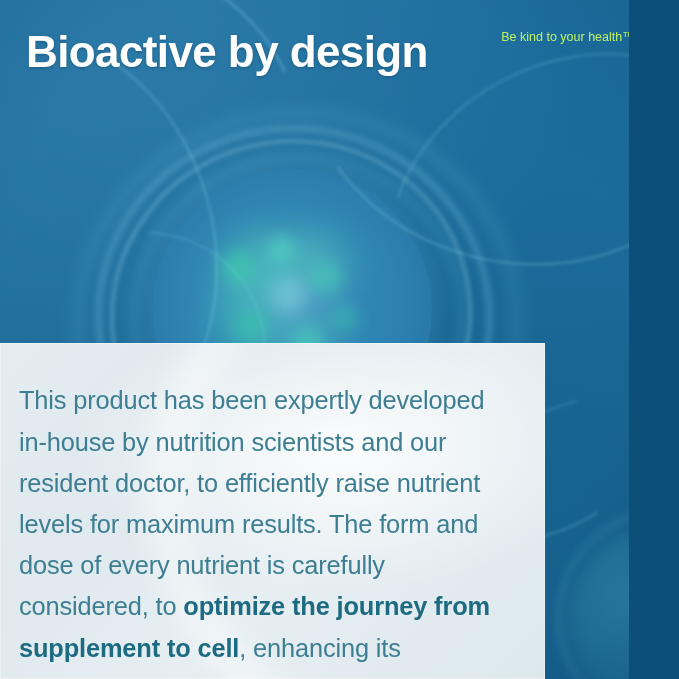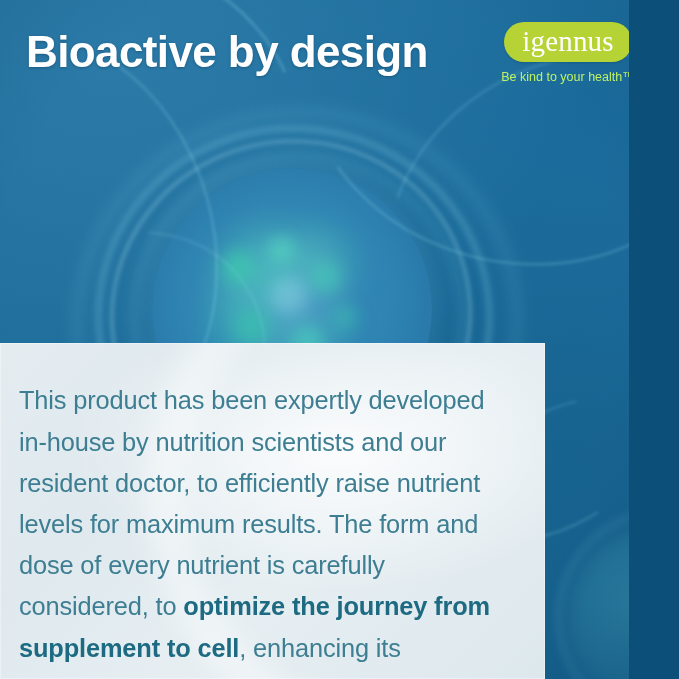--- a/index.html
+++ b/index.html
@@ -248,23 +248,20 @@
   <div class="filament fil-e"></div>
   <div class="filament fil-f"></div>
   <div class="filament fil-g"></div>
   <div class="br-ring"></div>
   <div class="br-blob"></div>
   <div class="vignette"></div>
 
   <div class="headline">Bioactive by design</div>
 
   <div class="logo-block">
-    <div class="logo-pill">
-      <span class="logo-word">igennus</span>
-    </div>
     <div class="logo-tag">Be kind to your health™</div>
   </div>
 
   <div class="panel">
     <div class="panel-sheen"></div>
     <p class="panel-text"><span>This product has been expertly developed in-house by nutrition scientists and our resident doctor, to efficiently raise nutrient levels for maximum results. The form and dose of every nutrient is carefully considered, to </span><b>optimize the journey from supplement to cell</b><span>, enhancing its bioavailability and bioactivity.</span></p>
 
   </div>
 
 </div>

